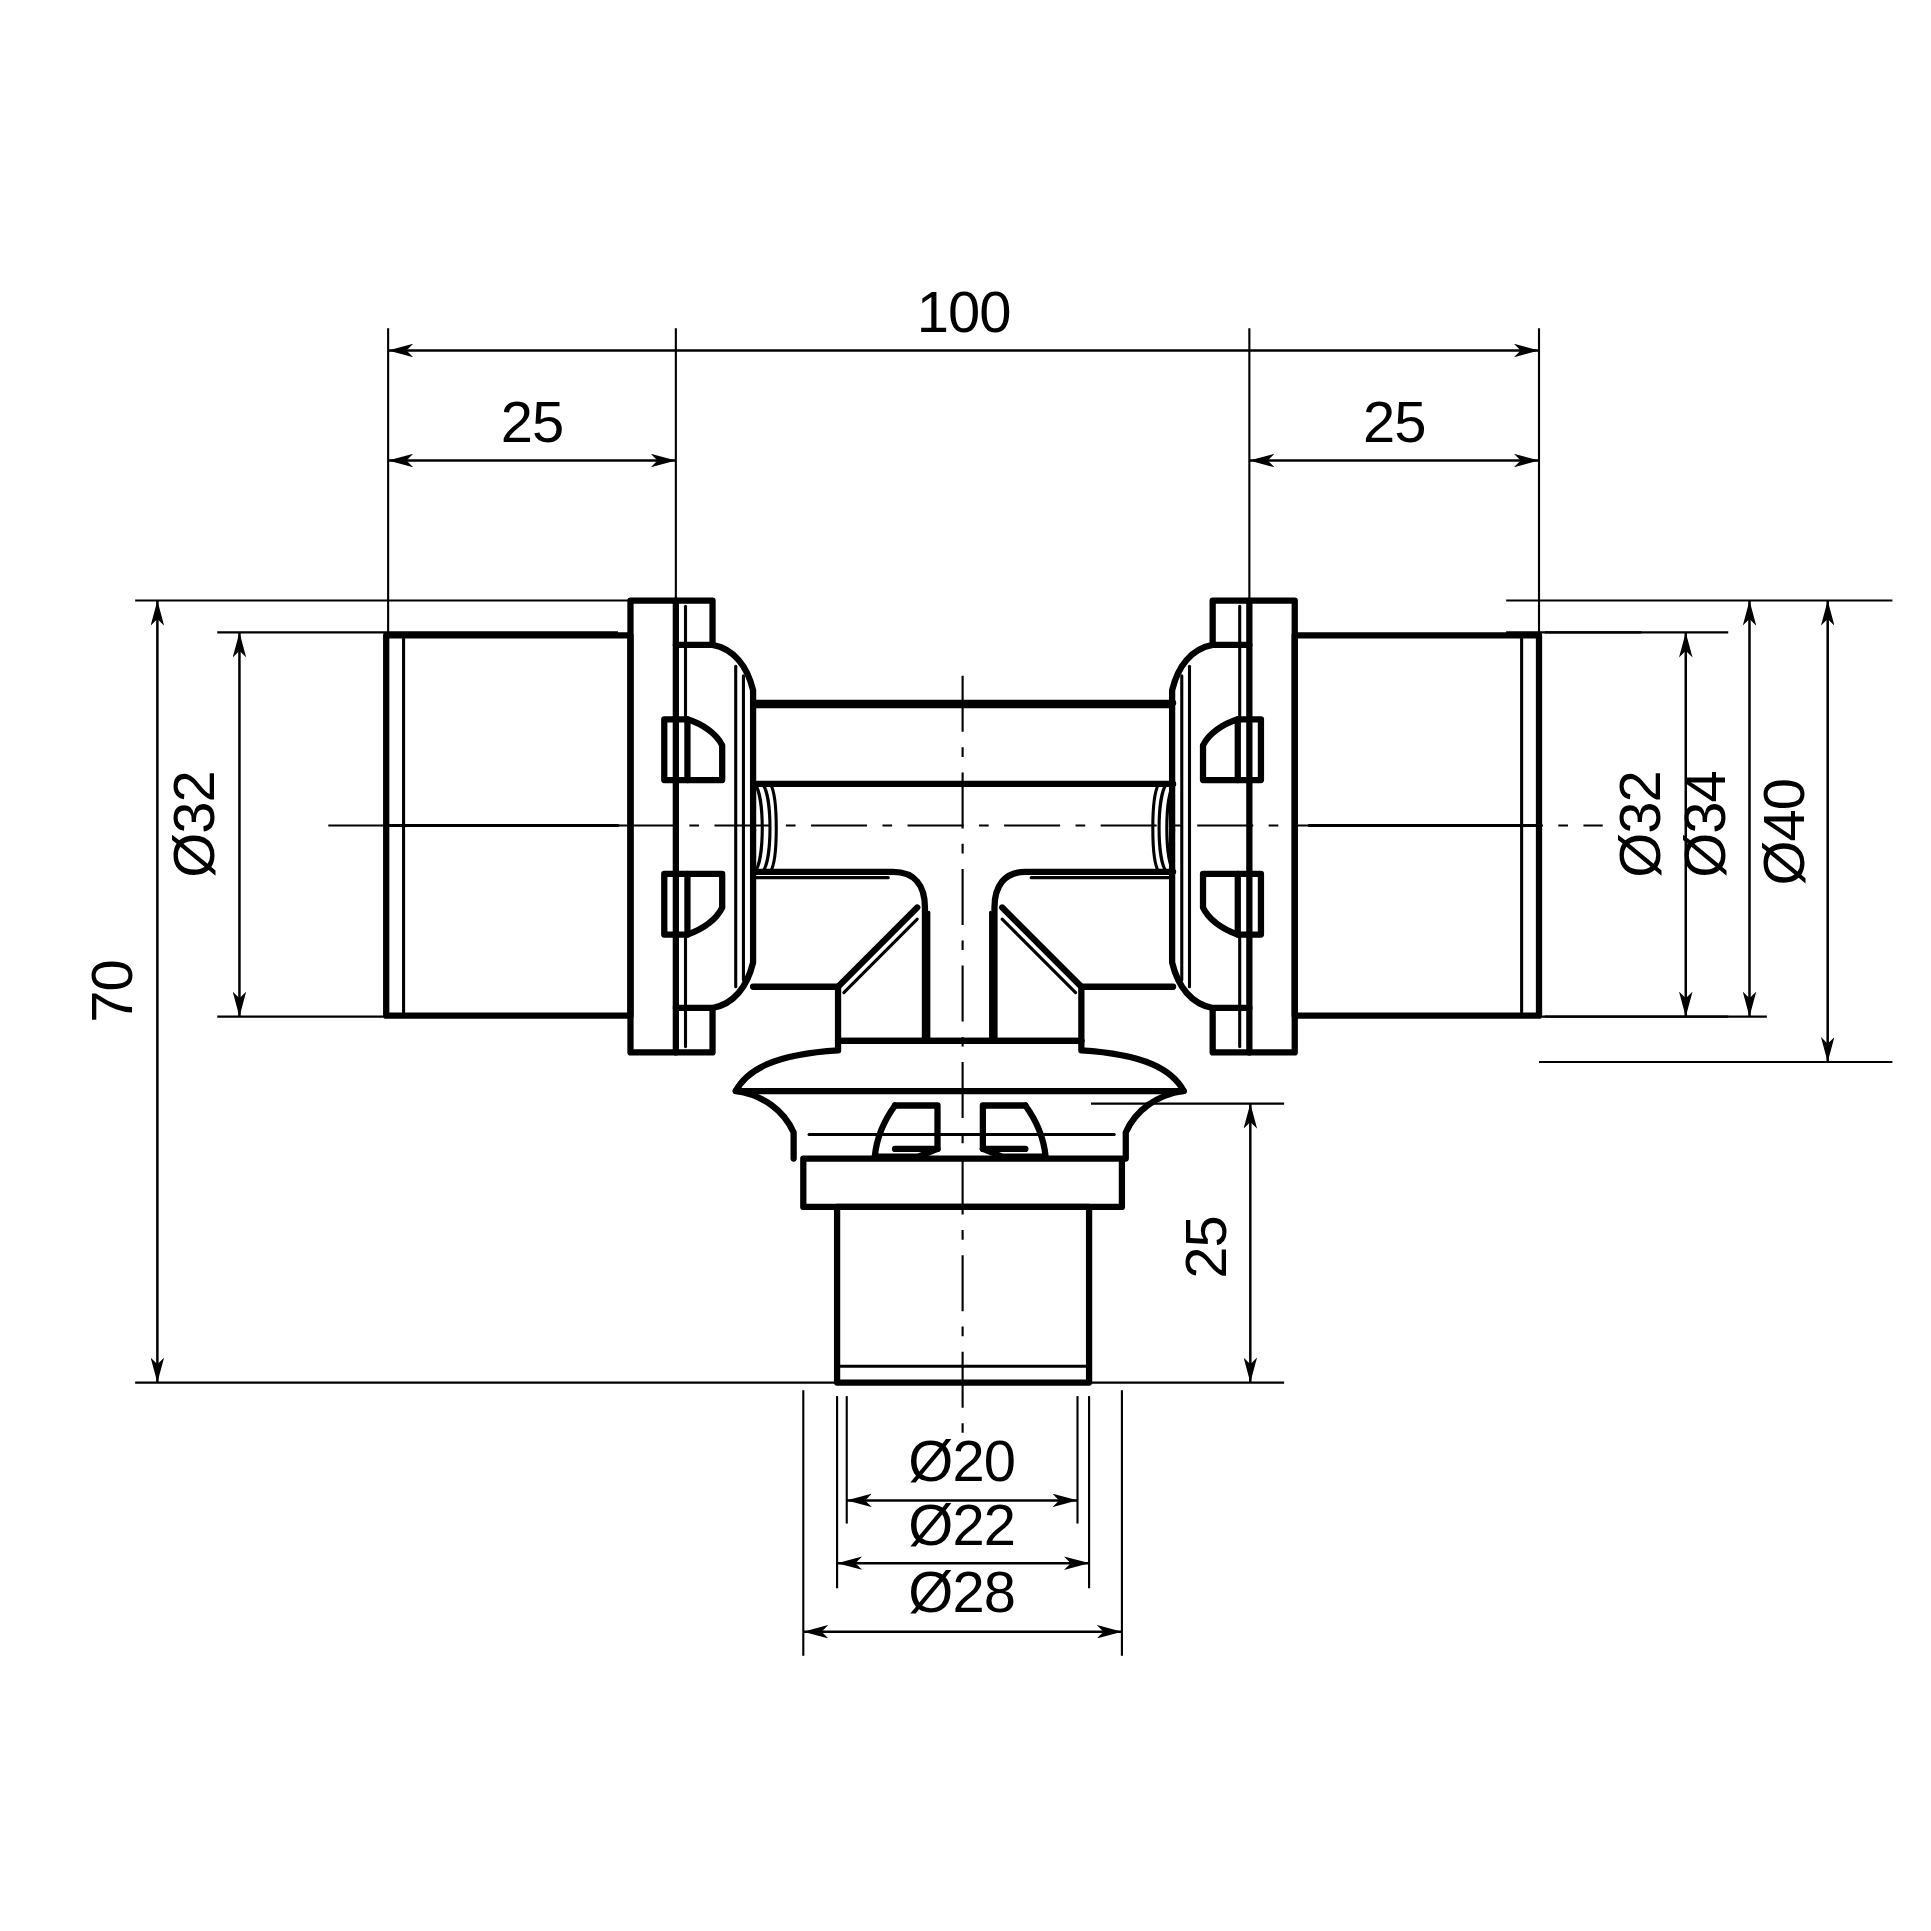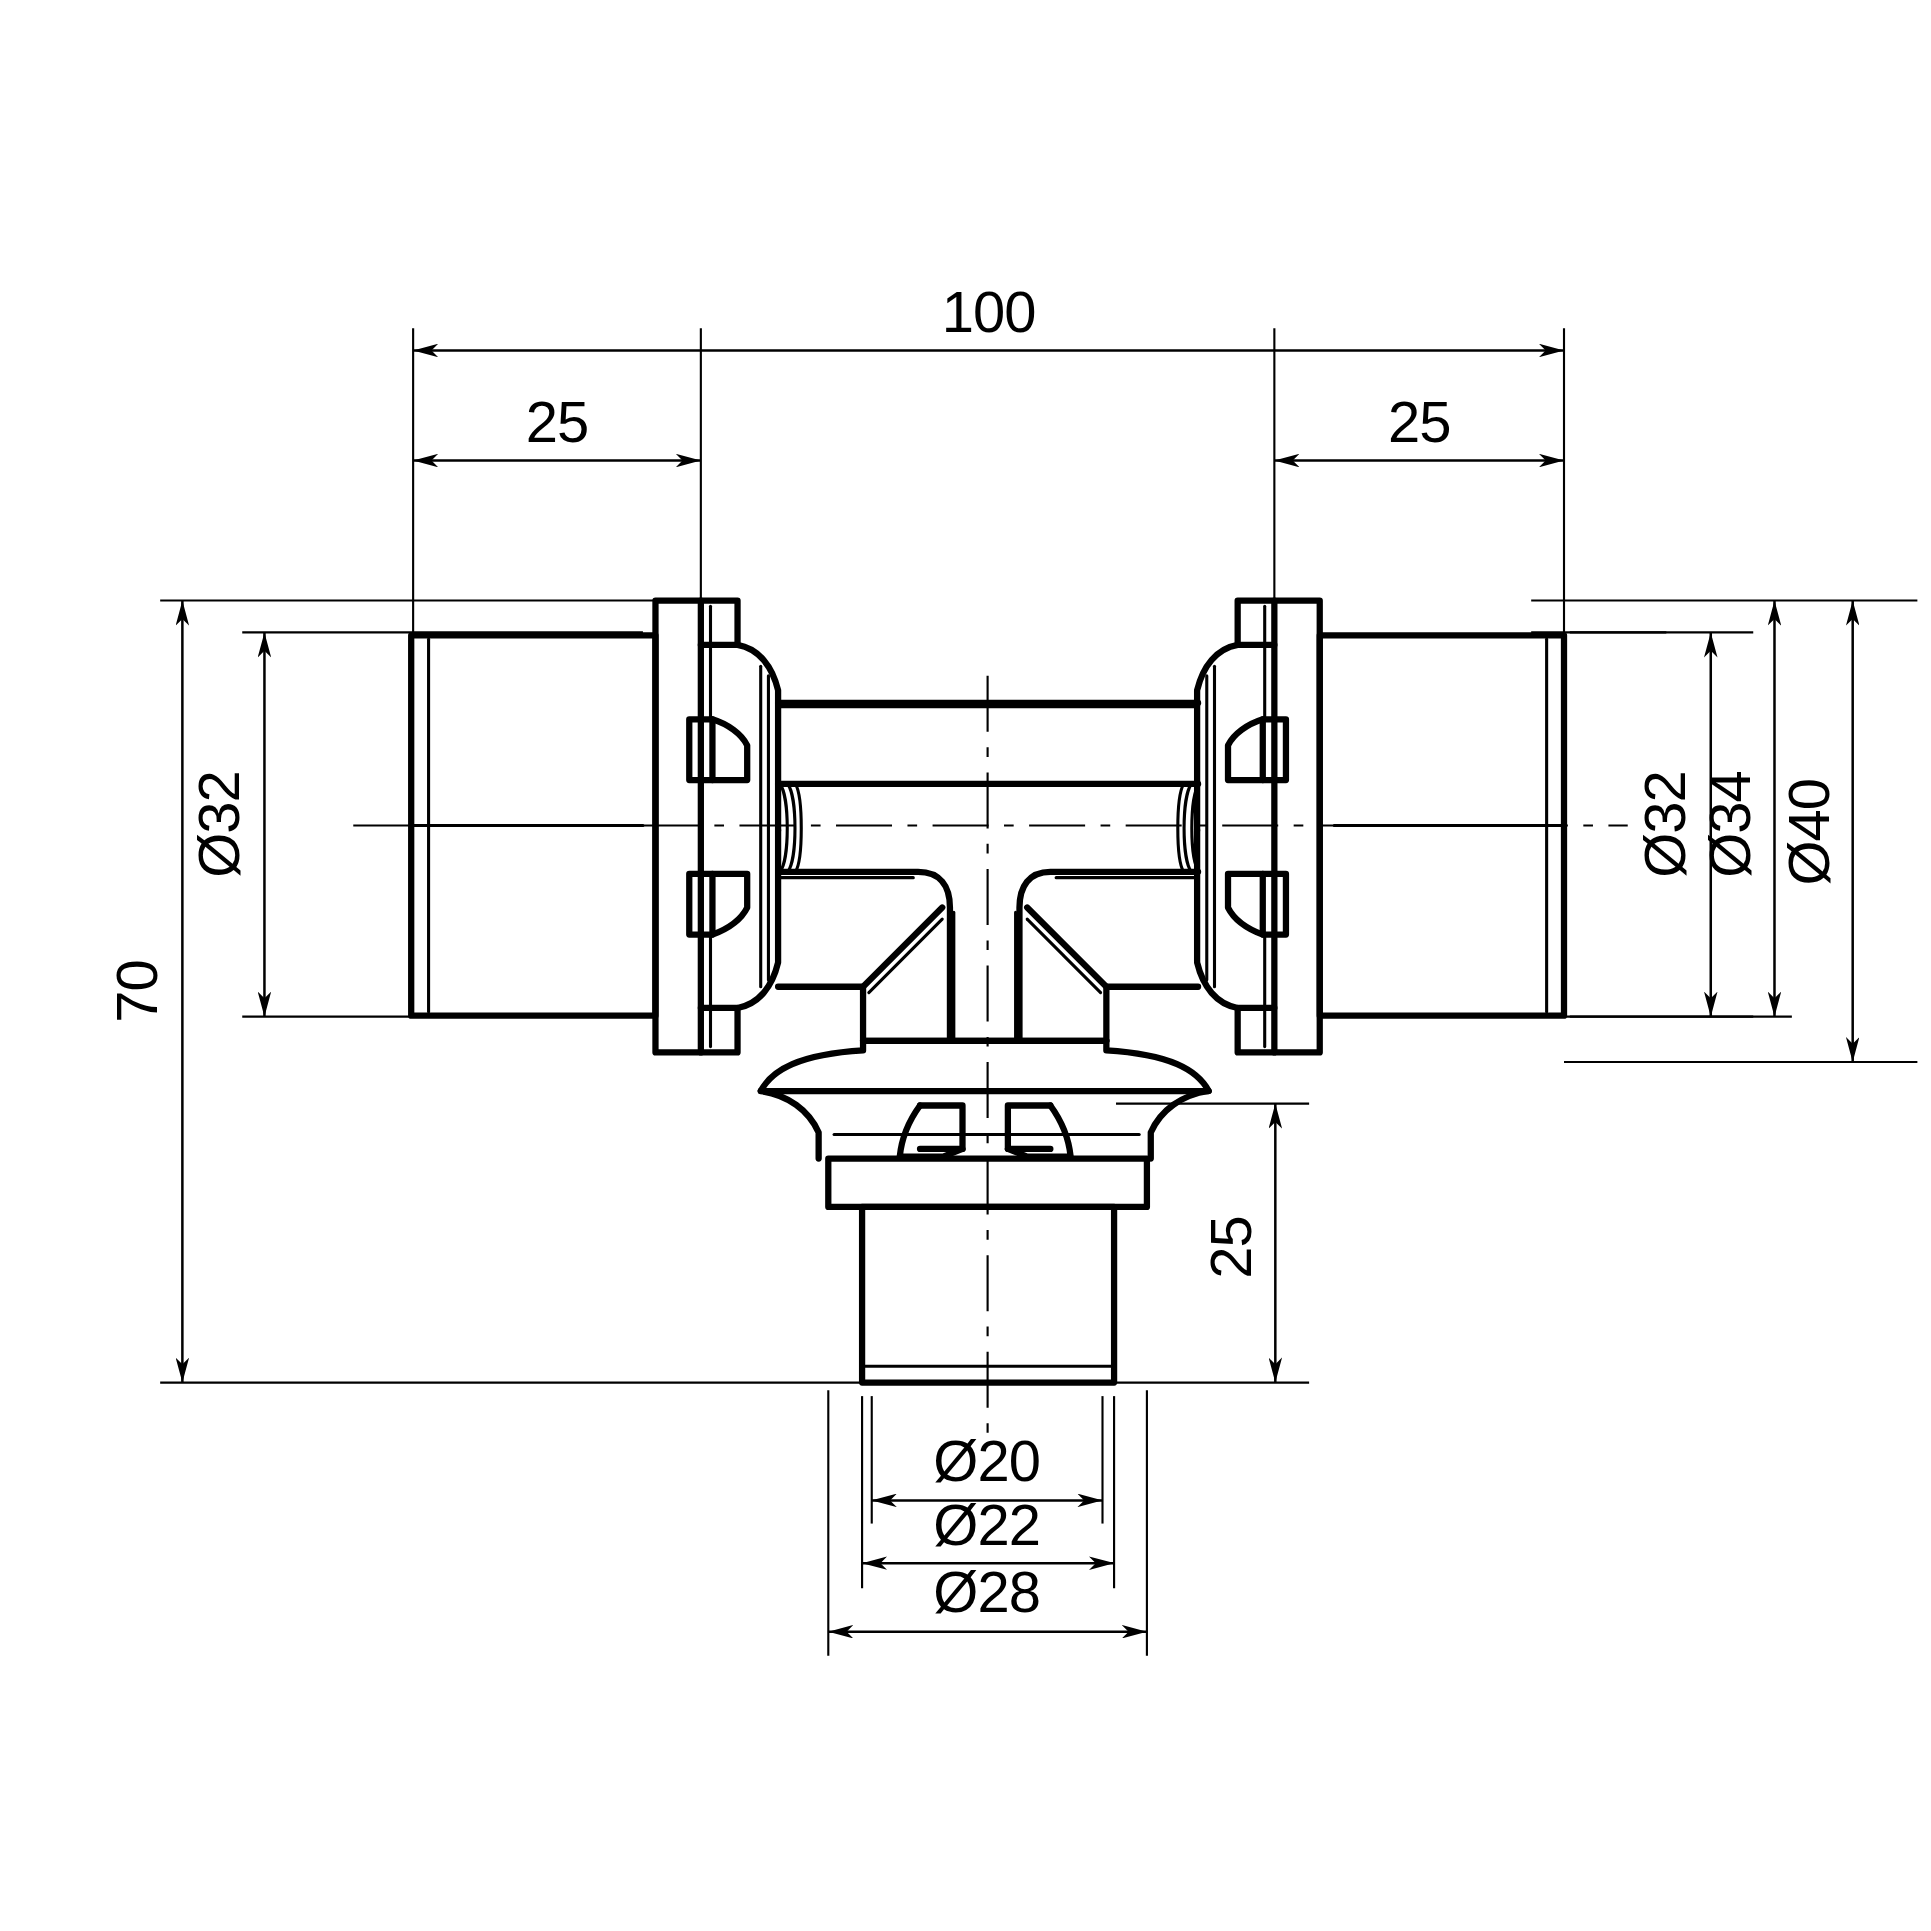--- a/index.html
+++ b/index.html
@@ -11,21 +11,20 @@
     width: 1931px;
     height: 1931px;
     font-family: "Liberation Sans", sans-serif;
     overflow: hidden;
   }
   #drawing-root {
     position: relative;
     width: 1660px;
     height: 1931px;
     background: #ffffff;
-    padding-left: 25px;
   }
   svg#tech-drawing {
     display: block;
     width: 1931px;
     height: 1931px;
   }
   .dim-text {
     font-family: "Liberation Sans", sans-serif;
     font-size: 60px;
     fill: #000000;

